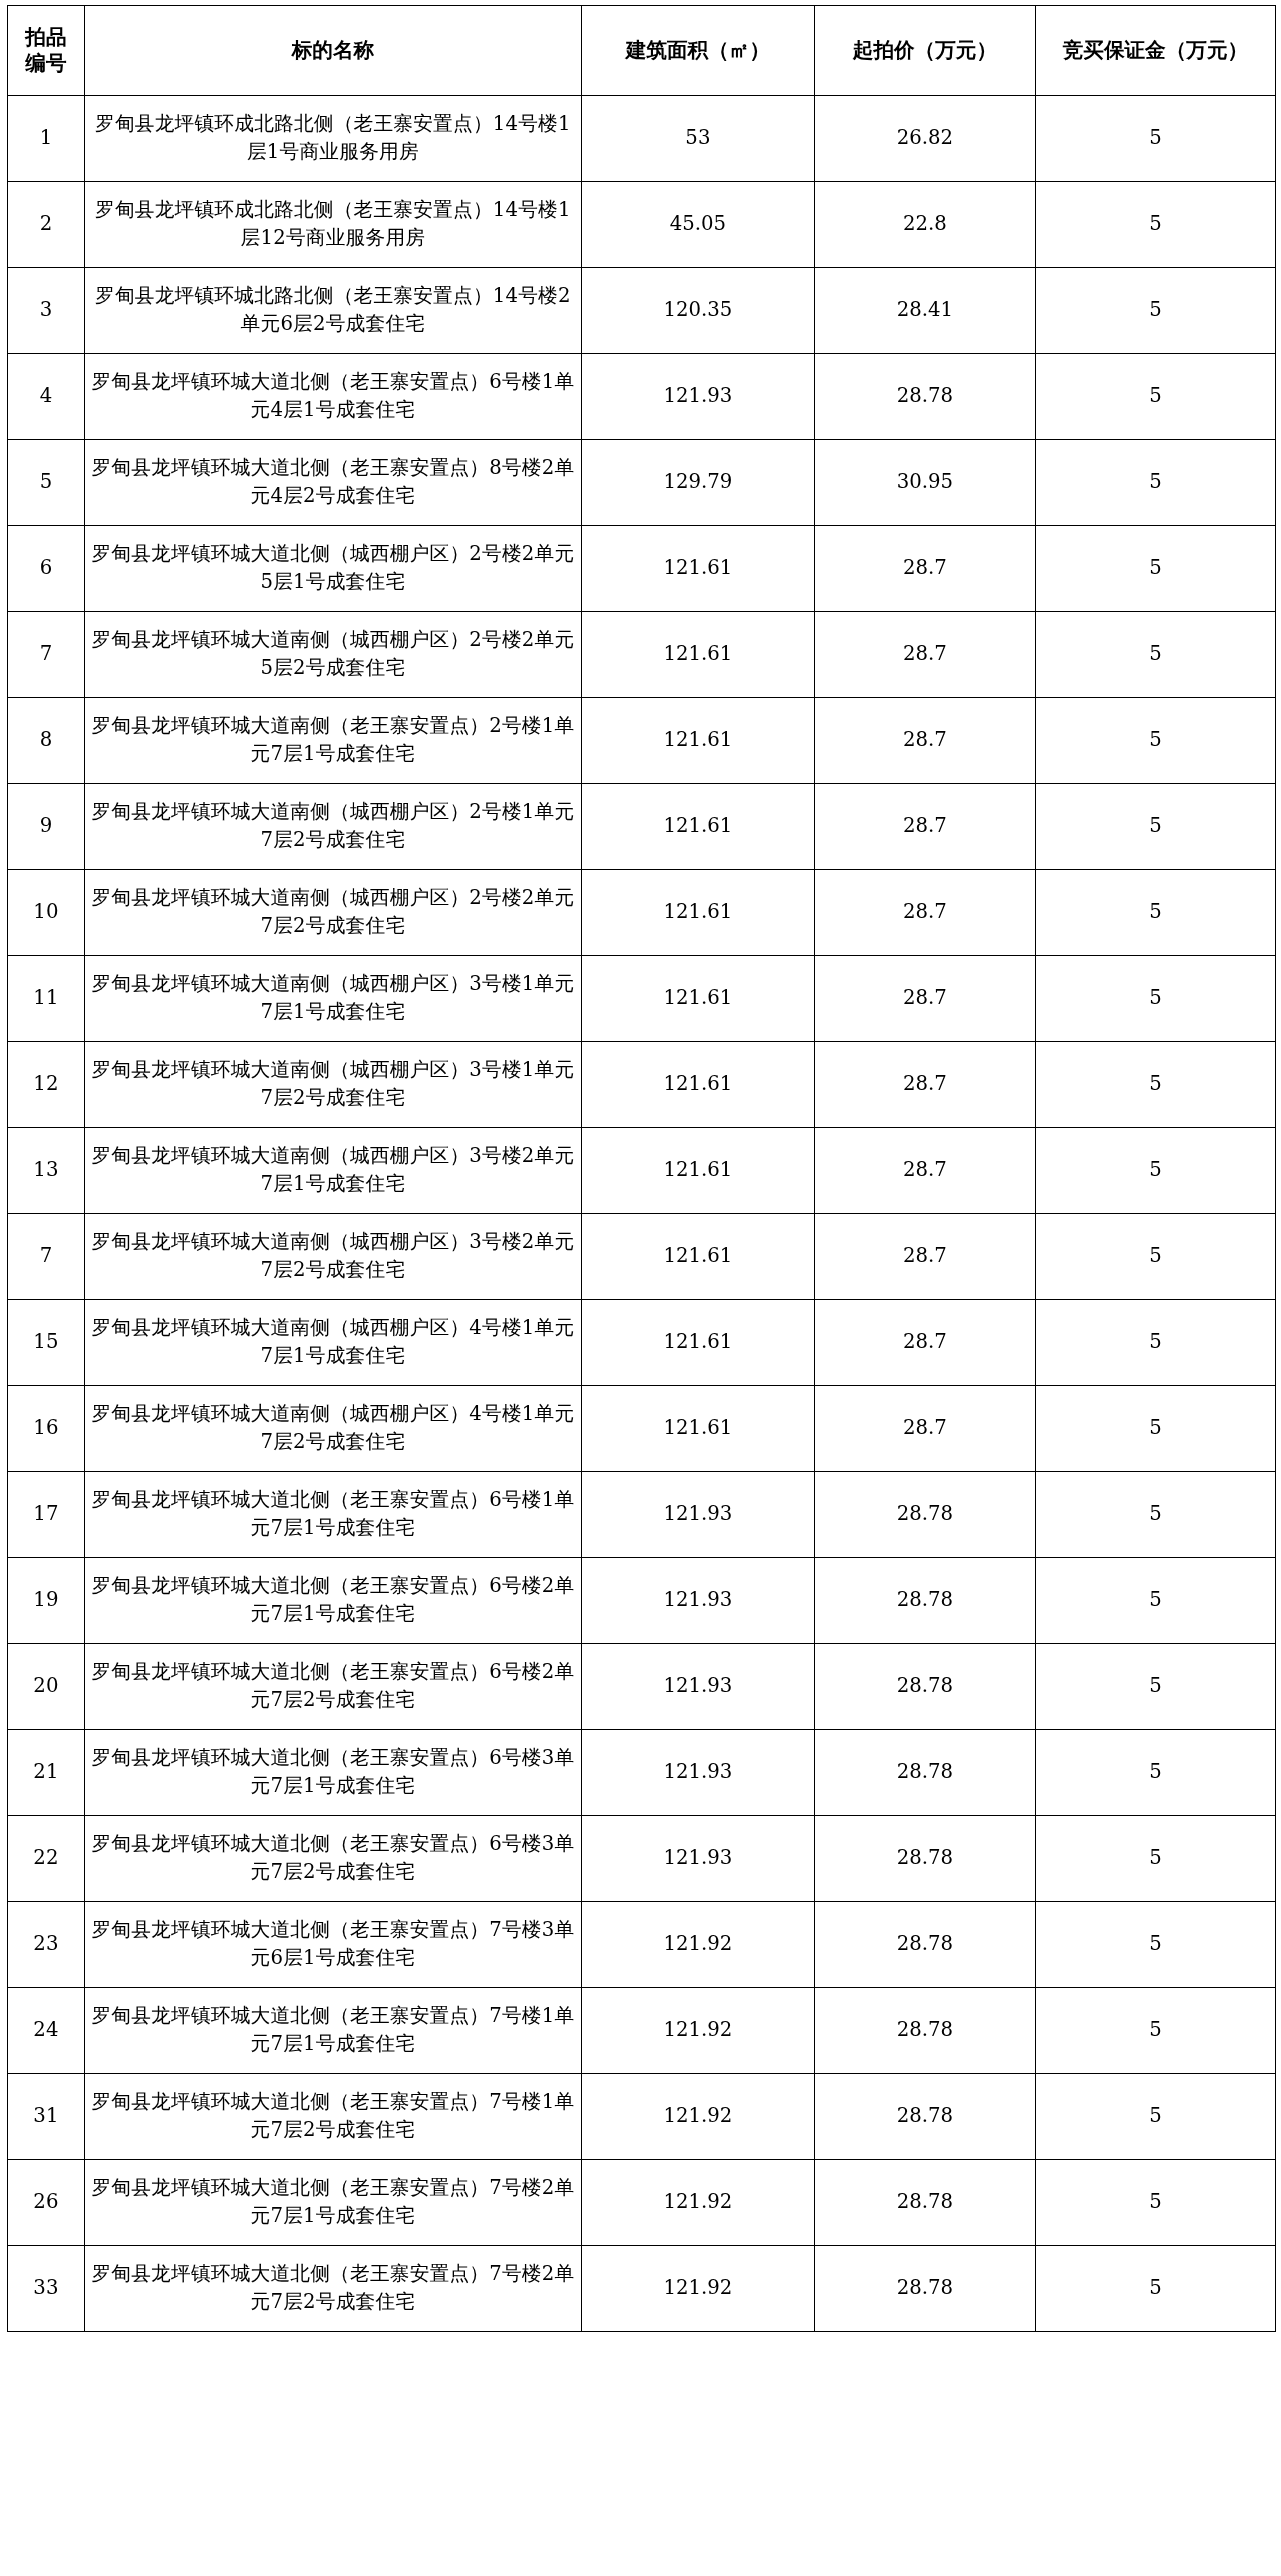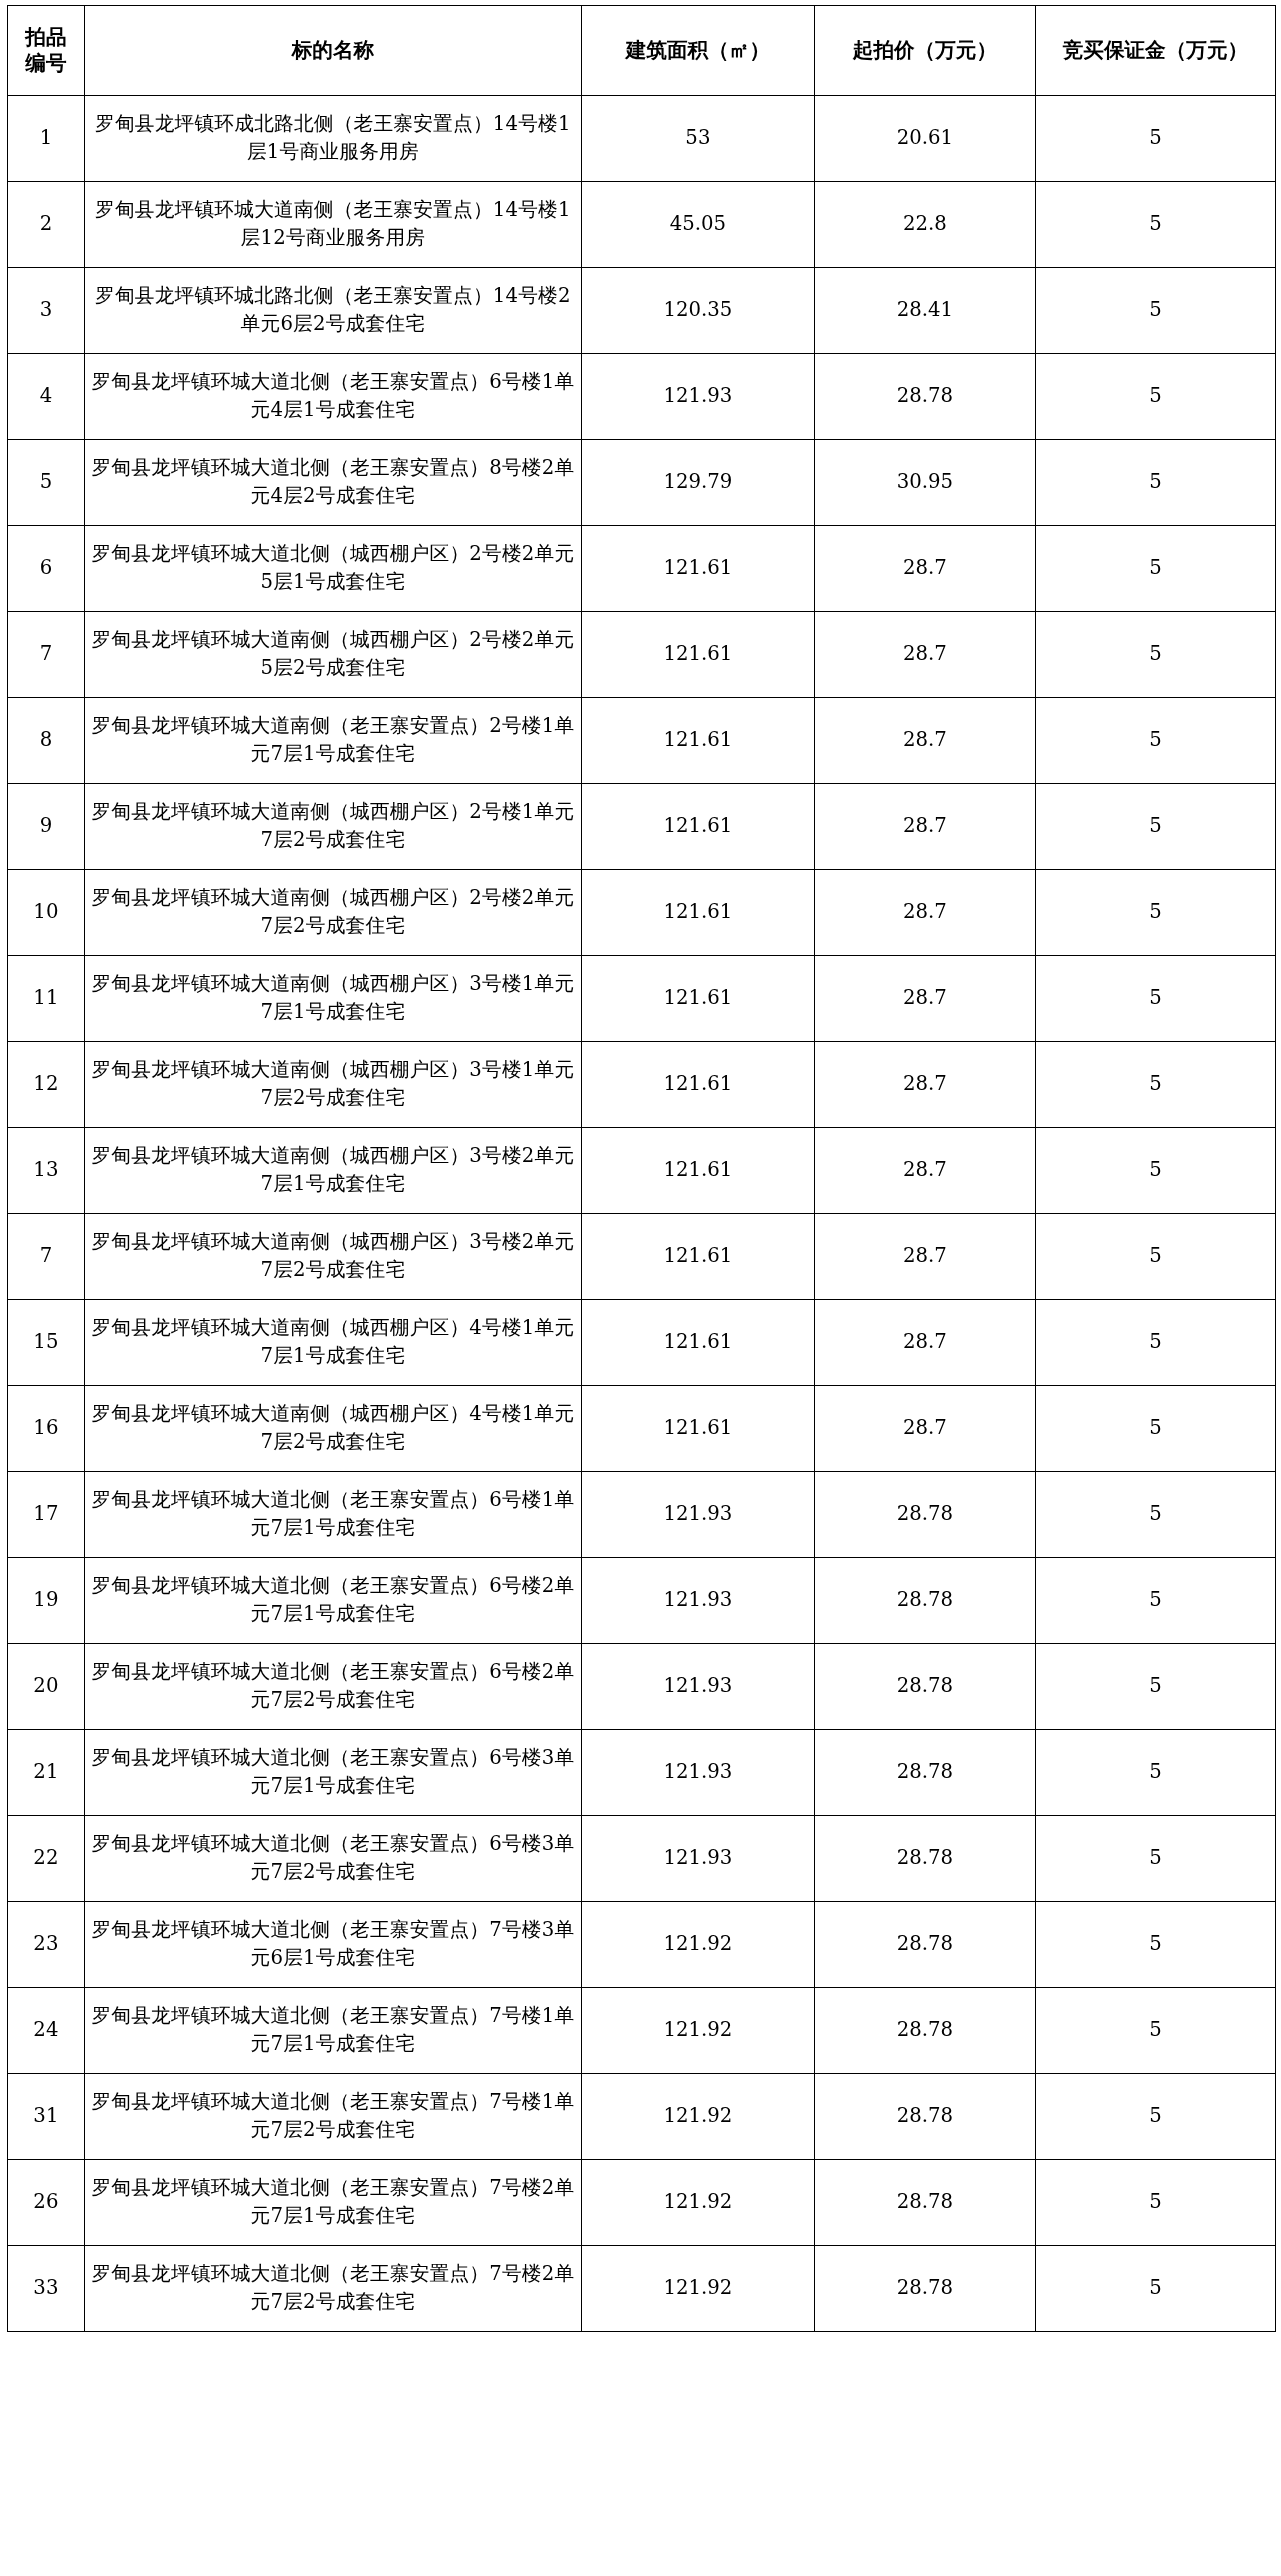--- a/index.html
+++ b/index.html
@@ -87,26 +87,26 @@
         <th>建筑面积（㎡）</th>
         <th>起拍价（万元）</th>
         <th>竞买保证金（万元）</th>
       </tr>
     </thead>
     <tbody id="table-body">
         <tr>
           <td class="cell-id">1</td>
           <td class="cell-name">罗甸县龙坪镇环成北路北侧（老王寨安置点）14号楼1层1号商业服务用房</td>
           <td class="cell-num">53</td>
-          <td class="cell-num">20.61</td>
+          <td class="cell-num">26.82</td>
           <td class="cell-num">5</td>
         </tr>
         <tr>
           <td class="cell-id">2</td>
-          <td class="cell-name">罗甸县龙坪镇环城大道南侧（老王寨安置点）14号楼1层12号商业服务用房</td>
+          <td class="cell-name">罗甸县龙坪镇环成北路北侧（老王寨安置点）14号楼1层12号商业服务用房</td>
           <td class="cell-num">45.05</td>
           <td class="cell-num">22.8</td>
           <td class="cell-num">5</td>
         </tr>
         <tr>
           <td class="cell-id">3</td>
           <td class="cell-name">罗甸县龙坪镇环城北路北侧（老王寨安置点）14号楼2单元6层2号成套住宅</td>
           <td class="cell-num">120.35</td>
           <td class="cell-num">28.41</td>
           <td class="cell-num">5</td>

